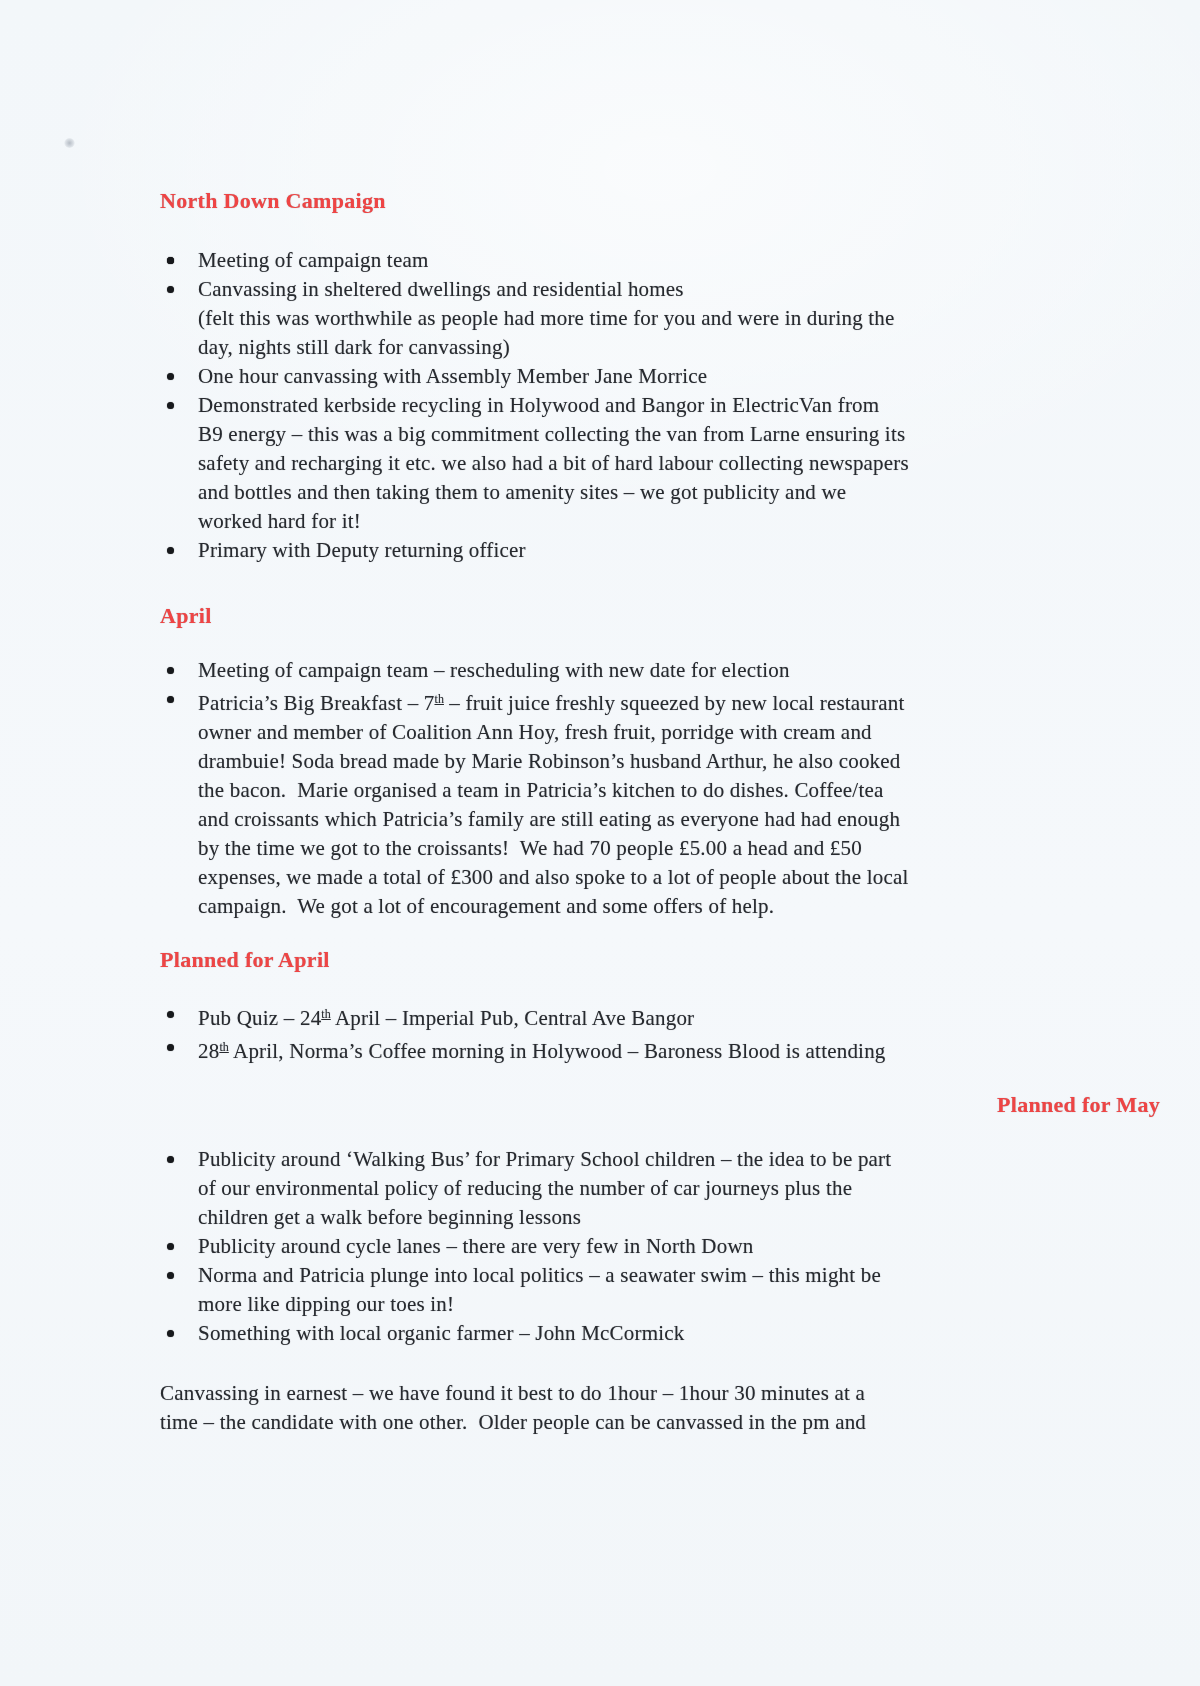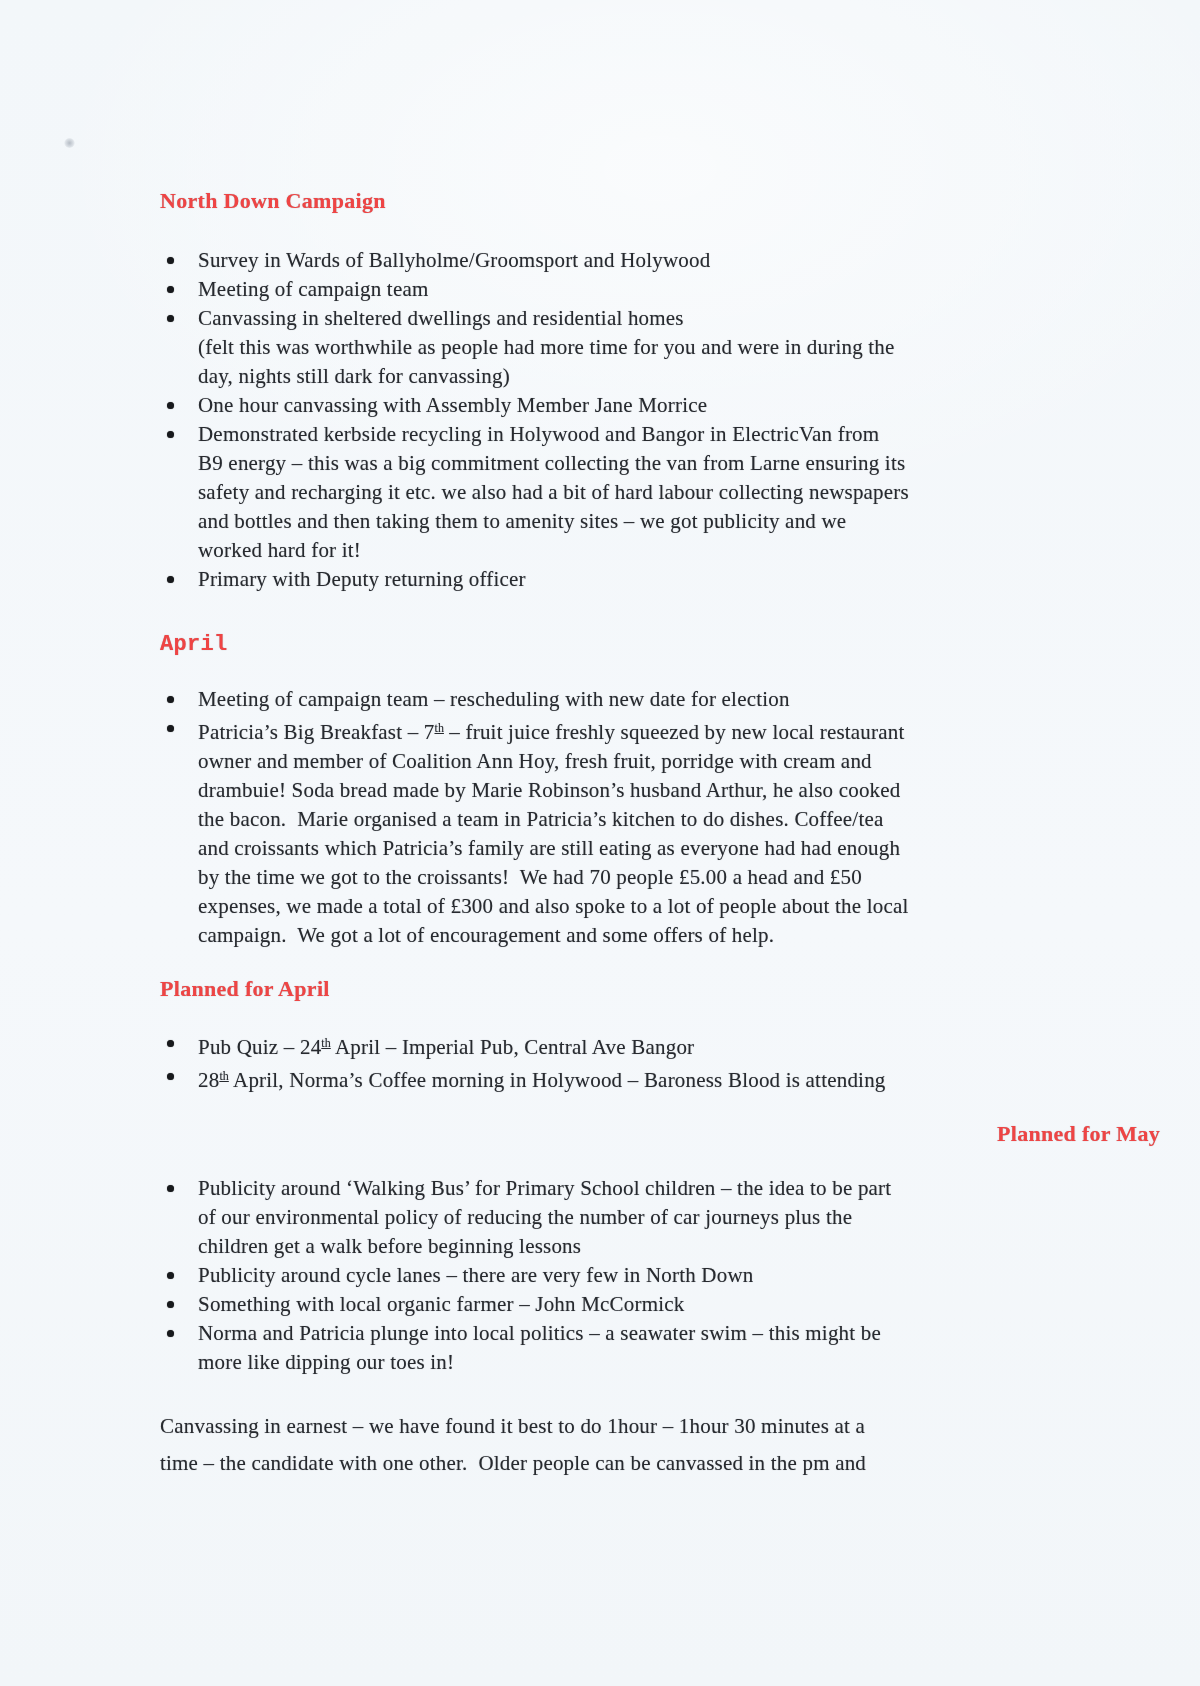--- a/index.html
+++ b/index.html
@@ -34,21 +34,21 @@
   .title, h2 {
     font-size: 22px;
     font-weight: bold;
     line-height: 29px;
     margin: 0;
     color: #ef4444;
     letter-spacing: 0.3px;
   }
   #heading-march { margin-top: 30px; }
   #list-march    { margin-top: 31px; }
-  #heading-april { margin-top: 36px; font-family: Liberation Mono, monospace; }
+  #heading-april { margin-top: 36px; }
   #list-april    { margin-top: 26px; }
   #heading-planned-april { margin-top: 24px; }
   #list-planned-april    { margin-top: 26px; }
   #heading-planned-may   { margin-top: 24px; text-align: right; }
   #list-planned-may      { margin-top: 26px; }
   ul {
     list-style: none;
     margin: 0;
     padding: 0;
   }
@@ -72,36 +72,36 @@
   .li-text { white-space: pre-wrap; }
   .ord {
     font-size: 12px;
     vertical-align: 7px;
     letter-spacing: 0;
     text-decoration: underline;
   }
   .closing {
     margin: 31px 0 0;
     font-size: 21px;
-    line-height: 37px;
+    line-height: 29px;
     letter-spacing: 0.2px;
     white-space: pre-wrap;
     max-width: 940px;
   }
 </style>
 </head>
 <body>
 
 <div class="page">
   <div class="speck"></div>
 
   <h1 class="title">North Down Campaign</h1>
 
   <ul id="list-march">
-    <li><span class="dot"></span><span class="li-text">Survey in Wards of Ballyholme/Groomsport and Holywood</span></li>
+    <li><span class="dot"></span></li>
     <li><span class="dot"></span><span class="li-text">Meeting of campaign team</span></li>
     <li><span class="dot"></span><span class="li-text">Canvassing in sheltered dwellings and residential homes
 (felt this was worthwhile as people had more time for you and were in during the
 day, nights still dark for canvassing)</span></li>
     <li><span class="dot"></span><span class="li-text">One hour canvassing with Assembly Member Jane Morrice</span></li>
     <li><span class="dot"></span><span class="li-text">Demonstrated kerbside recycling in Holywood and Bangor in ElectricVan from
 B9 energy – this was a big commitment collecting the van from Larne ensuring its
 safety and recharging it etc. we also had a bit of hard labour collecting newspapers
 and bottles and then taking them to amenity sites – we got publicity and we
 worked hard for it!</span></li>
@@ -126,20 +126,20 @@
     <li><span class="dot"></span><span class="li-text"><span>Pub Quiz – 24</span><sup class="ord">th</sup><span> April – Imperial Pub, Central Ave Bangor</span></span></li>
     <li><span class="dot"></span><span class="li-text"><span>28</span><sup class="ord">th</sup><span> April, Norma’s Coffee morning in Holywood – Baroness Blood is attending</span></span></li>
   </ul>
 
   <h2 id="heading-planned-may">Planned for May</h2>
   <ul id="list-planned-may">
     <li><span class="dot"></span><span class="li-text">Publicity around ‘Walking Bus’ for Primary School children – the idea to be part
 of our environmental policy of reducing the number of car journeys plus the
 children get a walk before beginning lessons</span></li>
     <li><span class="dot"></span><span class="li-text">Publicity around cycle lanes – there are very few in North Down</span></li>
-    <li><span class="dot"></span><span class="li-text">Something with local organic farmer – John McCormick</span></li>
     <li><span class="dot"></span><span class="li-text">Norma and Patricia plunge into local politics – a seawater swim – this might be
 more like dipping our toes in!</span></li>
+    <li><span class="dot"></span><span class="li-text">Something with local organic farmer – John McCormick</span></li>
   </ul>
 
   <p class="closing">Canvassing in earnest – we have found it best to do 1hour – 1hour 30 minutes at a
 time – the candidate with one other.  Older people can be canvassed in the pm and</p>
 </div>
 
 </body></html>

